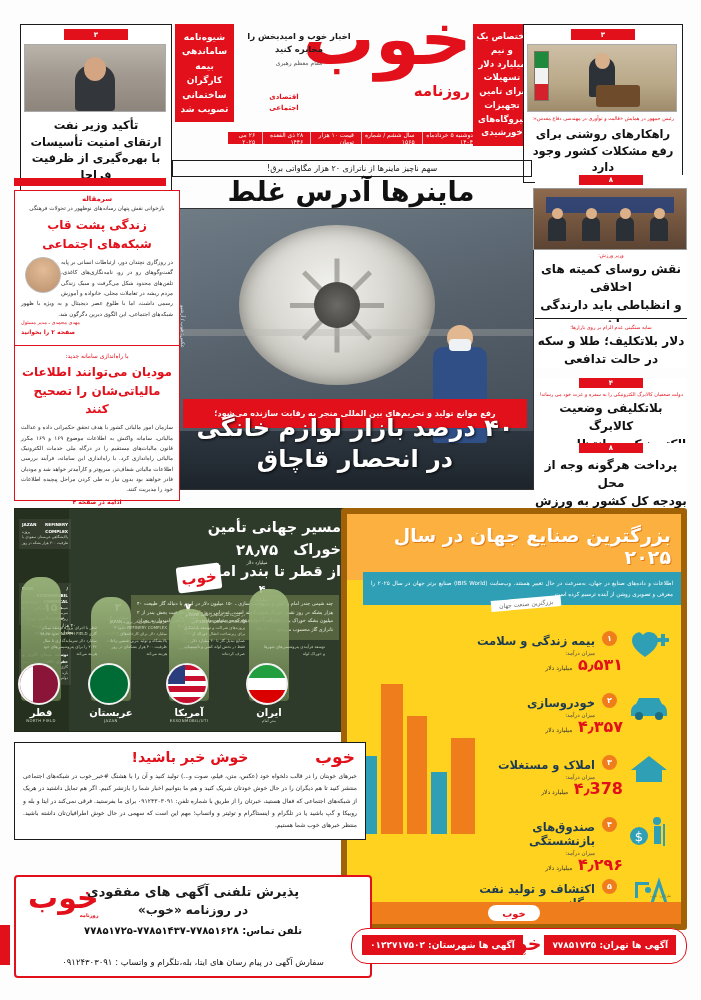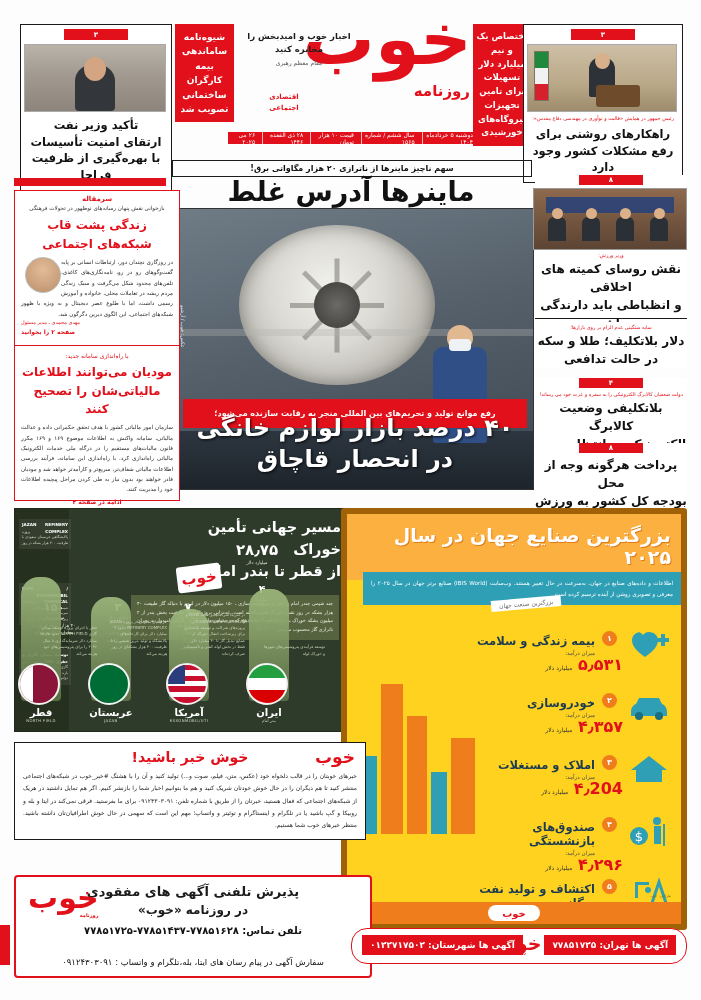--- a/index.html
+++ b/index.html
@@ -44,21 +44,21 @@
        background:linear-gradient(to bottom,#1f8a3b 33%,#f2f2f2 33%,#f2f2f2 66%,#d4212b 66%);border:1px solid #7d7264;}
   .ph-podium .person{position:absolute;left:50%;top:18%;width:26px;height:40px;margin-left:-13px;background:#2d3238;border-radius:12px 12px 2px 2px;}
   .ph-podium .head{position:absolute;left:50%;top:12%;width:15px;height:16px;margin-left:-7px;border-radius:50%;background:#d8b08c;}
   .ph-podium .stand{position:absolute;left:46%;bottom:4px;width:44px;height:22px;background:#6e4c2b;border-radius:3px;}
   .tr-caption{font-size:5px;color:#e2101a;text-align:center;margin:3px 0 1px;}
   .tr-redbox{position:absolute;right:170px;top:24px;width:52px;background:#e2101a;color:#fff;
              font-size:8.6px;font-weight:bold;line-height:1.6;text-align:center;padding:6px 3px;}
 
   
   .kicker{position:absolute;left:172px;top:160px;width:358px;height:15px;border:1.2px solid #1b1b1b;
-          display:flex;align-items:center;justify-content:center;font-size:8px;font-weight:bold;}
+          display:flex;align-items:center;justify-content:center;font-size:8px;font-weight:normal;}
   .mainhead{position:absolute;left:165px;top:176px;width:372px;text-align:center;
             font-size:27px;font-weight:bold;letter-spacing:-.5px;}
 
   
   .mainphoto{position:absolute;left:176px;top:208px;width:356px;height:280px;overflow:hidden;
              background:linear-gradient(165deg,#6f7c86 0%,#55606b 45%,#3d4752 100%);border:1px solid #333;}
   .mp-turbine{position:absolute;left:62px;top:16px;width:196px;height:160px;border-radius:50%;
               background:radial-gradient(circle at 45% 40%,#f2f2ee 0%,#dad9d3 40%,#b9b7af 72%,#8d8b84 100%);
               box-shadow:inset 0 0 18px rgba(0,0,0,.35);}
   .mp-turbine:after{content:"";position:absolute;left:50%;top:50%;width:46px;height:46px;margin:-23px 0 0 -23px;
@@ -442,21 +442,21 @@
     <div class="igr-item" style="top:244px;">
       <span class="rank">۳</span>
       <span class="ic">
         <svg viewBox="0 0 44 34" width="44" height="34" aria-hidden="true">
           <path d="M22 4 4 18h5v12h26V18h5z" fill="#2f9fb5"></path>
         </svg>
       </span>
       <div class="nm">املاک و مستغلات</div>
       <div class="rev">میزان درآمد:</div>
       <div class="val">
-        <span>۴٫204</span>
+        <span>۴٫378</span>
         <small>میلیارد دلار</small>
       </div>
     </div>
 
     <div class="igr-item" style="top:306px;">
       <span class="rank">۴</span>
       <span class="ic">
         <svg viewBox="0 0 44 34" width="44" height="34" aria-hidden="true">
           <circle cx="12" cy="22" r="9" fill="#2f9fb5"></circle>
             <text x="12" y="27" font-size="13" fill="#fff" text-anchor="middle" font-family="DejaVu Sans">$</text>

